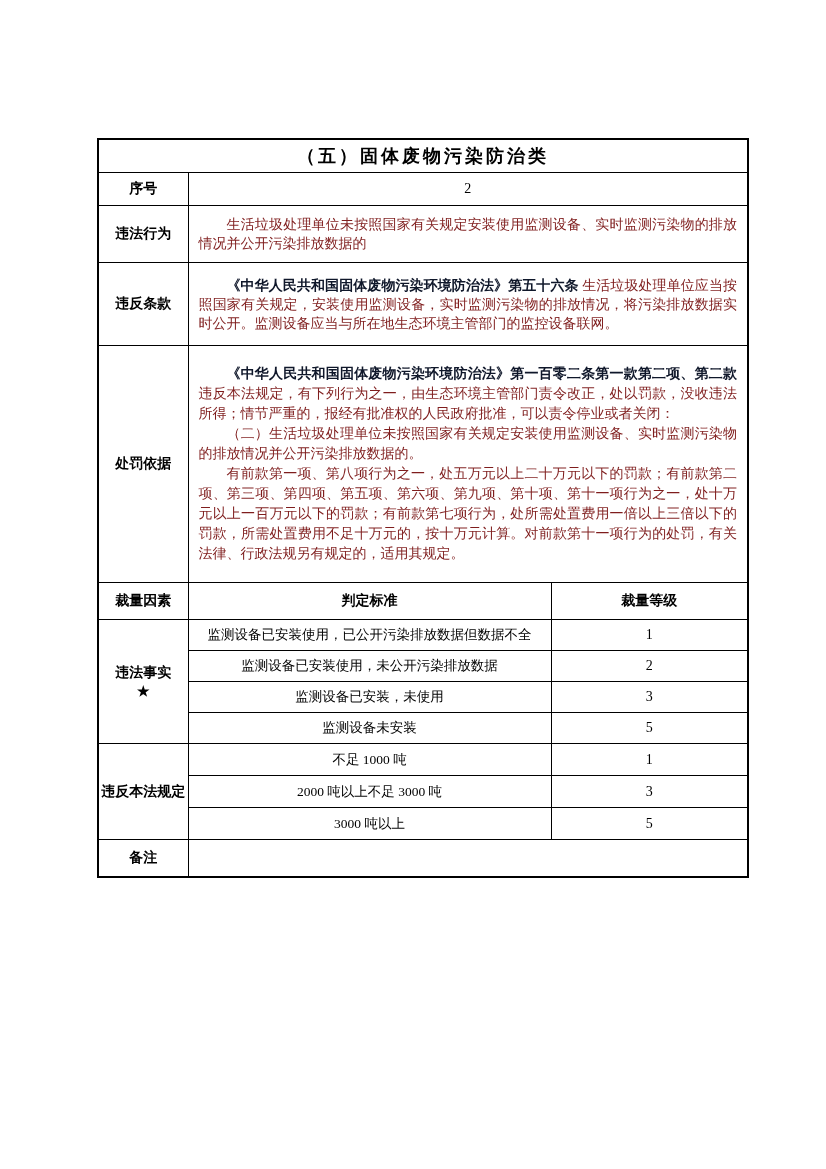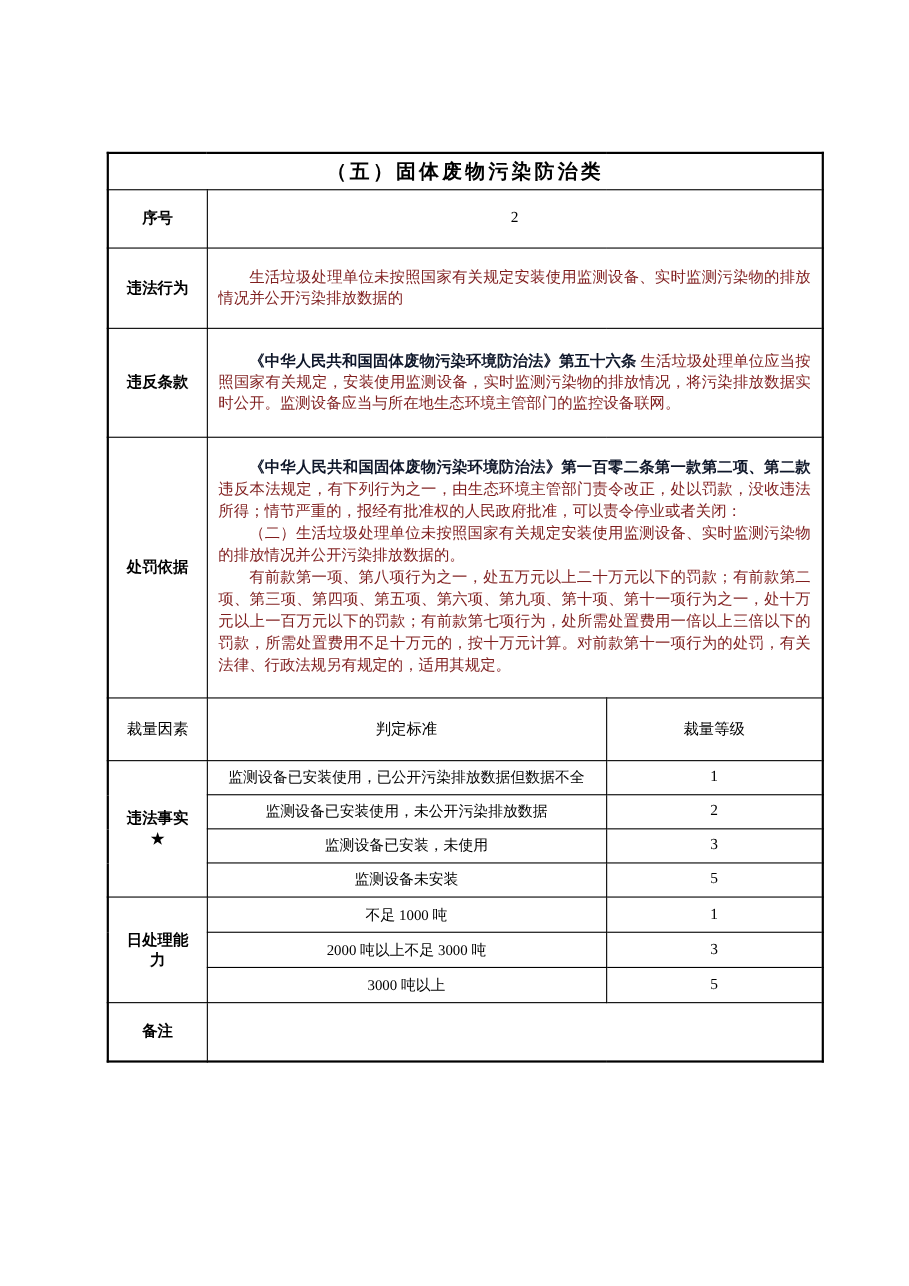--- a/index.html
+++ b/index.html
@@ -16,33 +16,33 @@
     position: absolute; left: 97px; top: 138px; width: 650px;
     border-collapse: collapse; table-layout: fixed;
     border: 2px solid #000000;
   }
   table.main td { border: 1px solid #000000; vertical-align: middle; }
   col.c1 { width: 90px; }
   col.c2 { width: 363px; }
   col.c3 { width: 197px; }
 
   td.title-cell { height: 30px; text-align: center; font-weight: bold; font-size: 18px; letter-spacing: 3px; }
-  td.label { text-align: center; font-weight: bold; font-size: 14px; padding: 12px; }
+  td.label { text-align: center; font-weight: bold; font-size: 14px; padding: 2px; }
   td.center { text-align: center; font-size: 14px; }
   td.content { padding: 4px 10px; font-size: 14px; line-height: 19px; }
 
   .blue { color: #7f1d1d; }
   .bold-law { font-weight: bold; color: #0f172a; }
   p.para { text-indent: 2em; text-align: justify; margin: 0; }
 
   tr.serial-row td { height: 28px; }
   tr.illegal-row td { height: 48px; }
   tr.clause-row td { height: 74px; }
   tr.penalty-row td.content { height: 228px; line-height: 20px; }
-  tr.dheader-row td { height: 32px; font-weight: normal; font-size: 14px; text-align: center; }
+  tr.dheader-row td { height: 32px; font-weight: bold; font-size: 14px; text-align: center; }
   tr.fact-row td { height: 28px; }
   tr.cap-row td { height: 29px; }
   tr.remarks-row td { height: 28px; }
   td.crit { font-size: 13.5px; }
   .group-label-line { line-height: 20px; }
   .star-line { line-height: 18px; font-size: 14px; }
 
   .pagenum {
     position: absolute; left: 0; top: 1076px; width: 826px;
     text-align: center; font-size: 15px;
@@ -114,21 +114,21 @@
       <tr class="fact-row">
         <td class="center crit">监测设备已安装，未使用</td>
         <td class="center">3</td>
       </tr>
       <tr class="fact-row">
         <td class="center crit">监测设备未安装</td>
         <td class="center">5</td>
       </tr>
 
       <tr class="cap-row">
-        <td class="label" rowspan="3">日处理能力</td>
+        <td class="label" rowspan="3">违反本法规定</td>
         <td class="center crit">不足 1000 吨</td>
         <td class="center">1</td>
       </tr>
       <tr class="cap-row">
         <td class="center crit">2000 吨以上不足 3000 吨</td>
         <td class="center">3</td>
       </tr>
       <tr class="cap-row">
         <td class="center crit">3000 吨以上</td>
         <td class="center">5</td>

